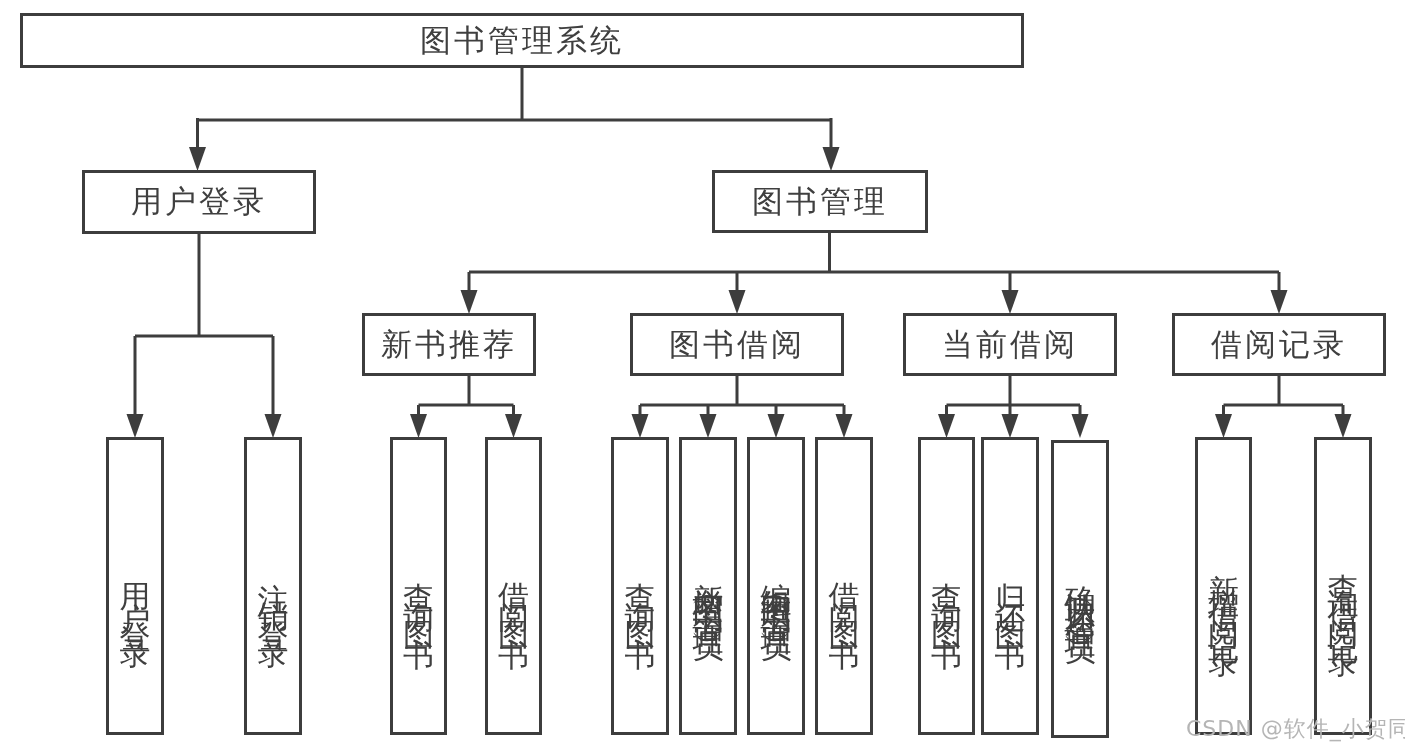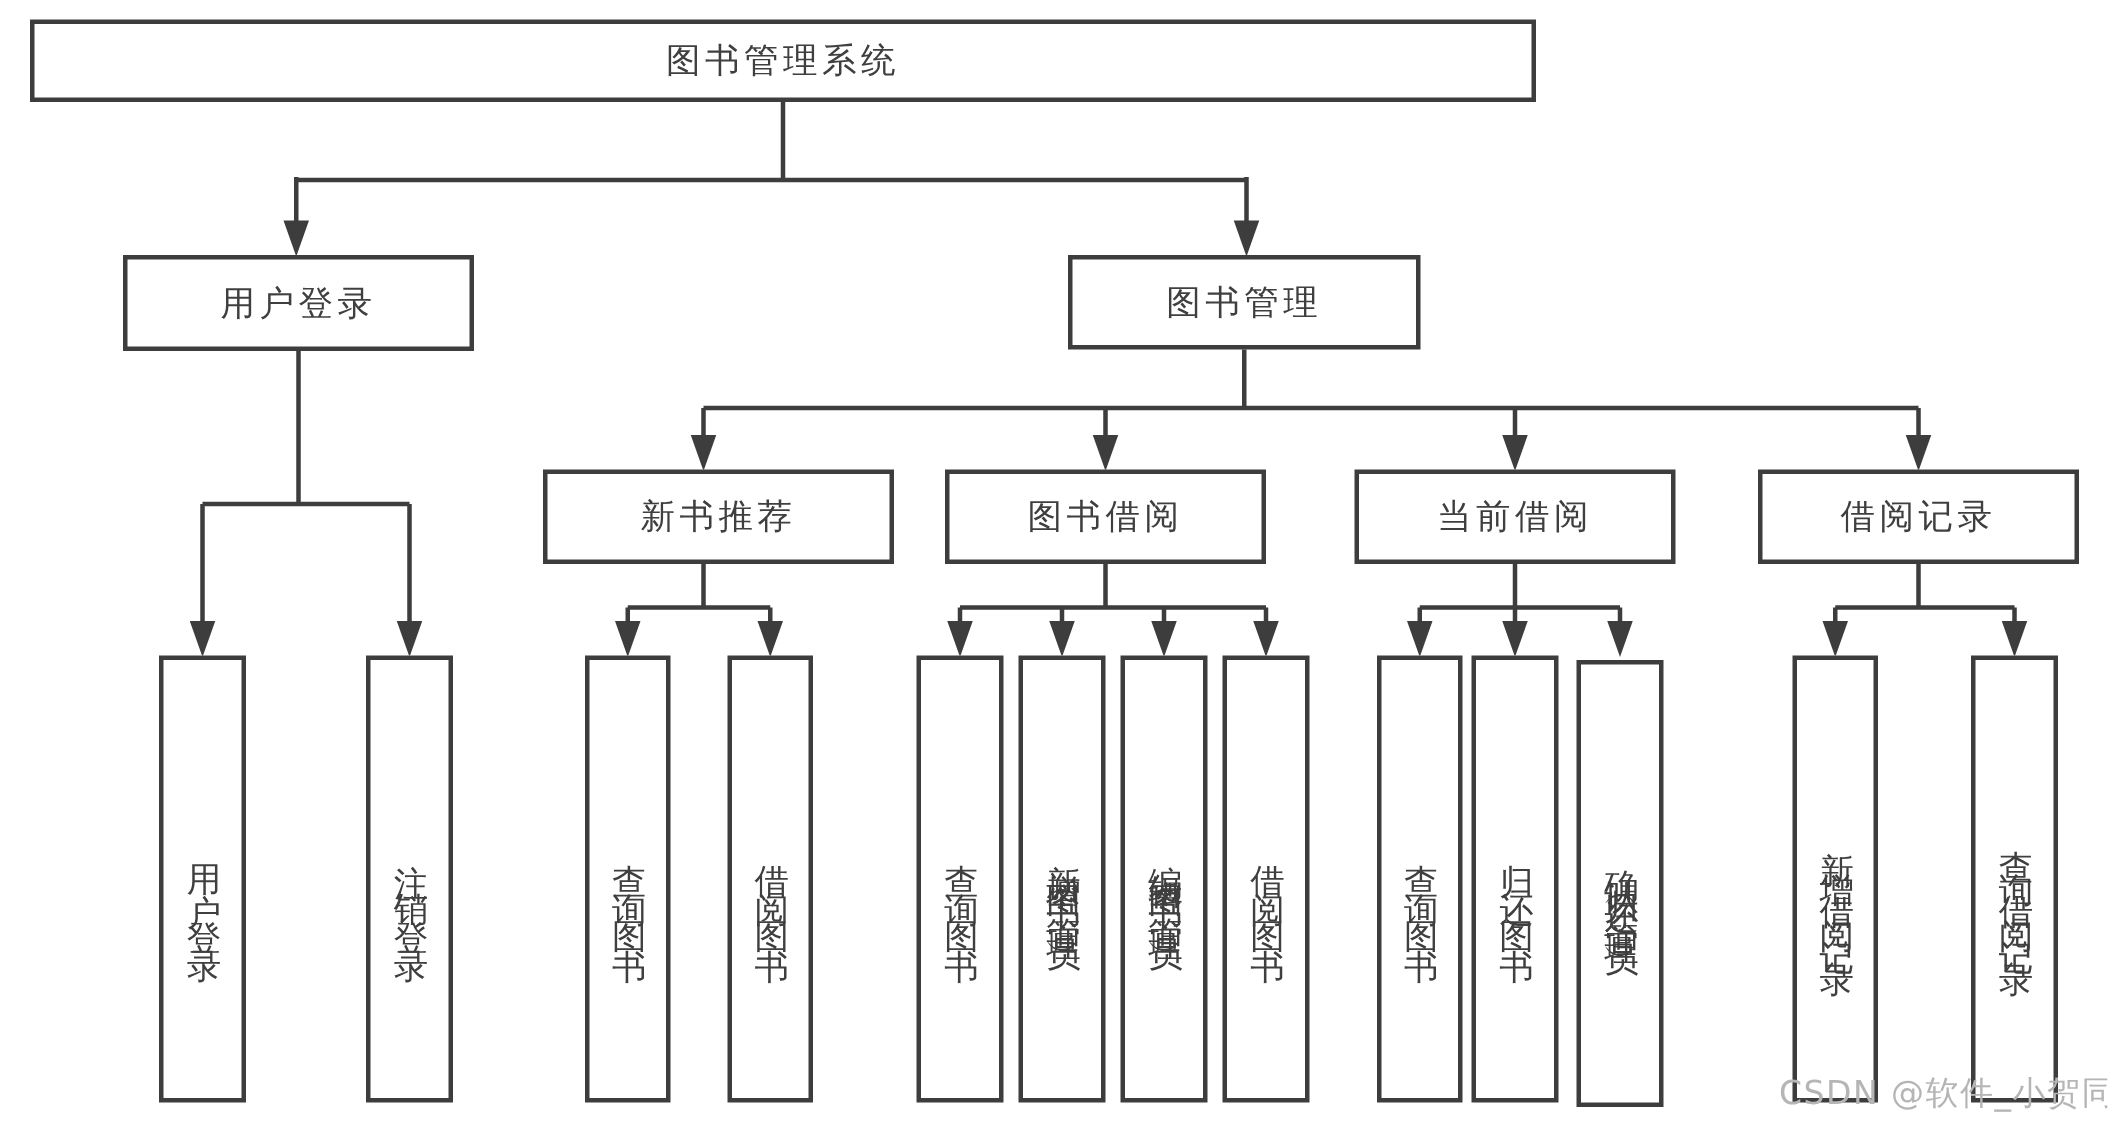--- a/index.html
+++ b/index.html
@@ -24,21 +24,21 @@
   }
   .box {
     position: absolute;
     box-sizing: border-box;
     background: #ffffff;
     border: 3px solid #3d3d3d;
     display: flex;
     align-items: center;
     justify-content: center;
     z-index: 2;
-    font-size: 23px;
+    font-size: 31px;
     color: #3f3f3f;
   }
   .box.h {
     letter-spacing: 3px;
     white-space: nowrap;
   }
   .vtext {
     writing-mode: vertical-rl;
     text-orientation: mixed;
     line-height: 1;
@@ -109,23 +109,23 @@
     <g stroke="#3d3d3d" stroke-width="3" fill="#3d3d3d">
       <path d="M1279 374 V405 M1223.5 405 H1343 M1223.5 405 V416 M1343 405 V416" fill="none"></path>
       <polygon points="1215,414 1232,414 1223.5,438" stroke="none"></polygon>
       <polygon points="1334.5,414 1351.5,414 1343,438" stroke="none"></polygon>
     </g>
   </svg>
 
   <div class="box h" style="left:20px; top:13px; width:1004px; height:55px">图书管理系统</div>
 
   <div class="box h" style="left:82px; top:170px; width:234px; height:64px">用户登录</div>
-  <div class="box h" style="left:712px; top:170px; width:235px; height:63px">图书管理</div>
+  <div class="box h" style="left:712px; top:170px; width:216px; height:63px">图书管理</div>
 
-  <div class="box h" style="left:362px; top:313px; width:234px; height:63px">新书推荐</div>
+  <div class="box h" style="left:362px; top:313px; width:174px; height:63px">新书推荐</div>
   <div class="box h" style="left:903px; top:313px; width:214px; height:63px">当前借阅</div>
   <div class="box h" style="left:630px; top:313px; width:214px; height:63px">图书借阅</div>
   <div class="box h" style="left:1172px; top:313px; width:214px; height:63px">借阅记录</div>
 
   <div class="box" style="left:106px; top:437px; width:58px; height:298px">
     <span class="vtext ls4">用户登录</span>
   </div>
   <div class="box" style="left:244px; top:437px; width:58px; height:298px">
     <span class="vtext ls4">注销登录</span>
   </div>

